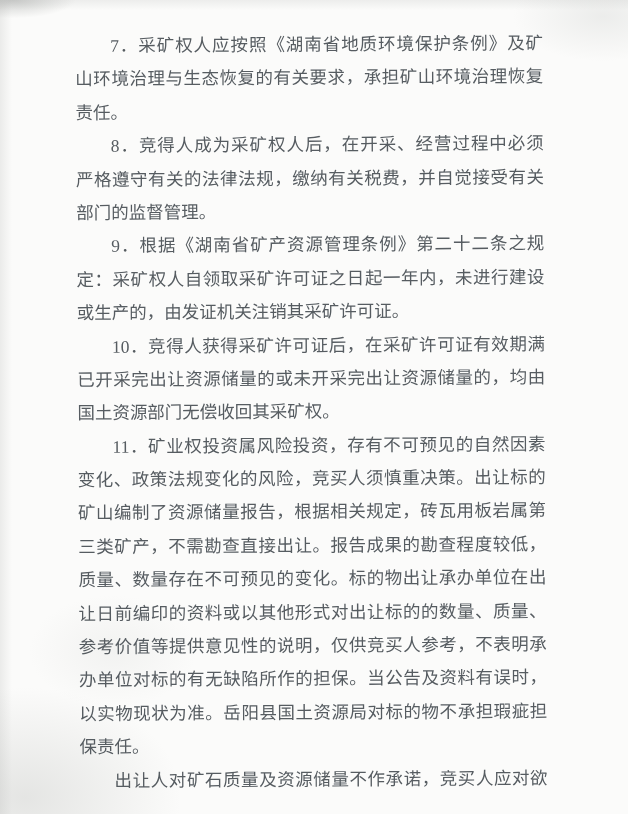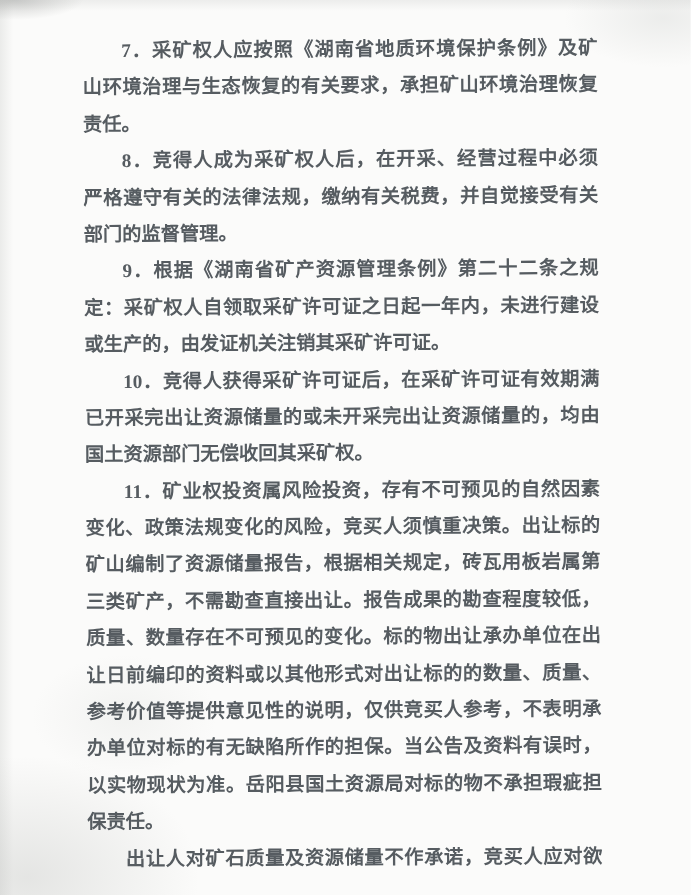--- a/index.html
+++ b/index.html
@@ -18,21 +18,20 @@
       
       radial-gradient(120px 60px at 96% 2%, rgba(190,193,191,0.25), rgba(190,193,191,0.0) 75%),
       
       radial-gradient(240px 170px at 4% 98%, rgba(176,178,175,0.30), rgba(176,178,175,0.0) 65%),
       radial-gradient(120px 80px at 18% 80%, rgba(200,202,199,0.18), rgba(200,202,199,0.0) 70%),
       
       linear-gradient(to right, rgba(160,162,160,0.18), rgba(160,162,160,0.0) 12px),
       
       linear-gradient(to bottom, rgba(170,172,170,0.18), rgba(170,172,170,0.0) 10px),
       #fbfbfa;
-    font-weight: bold;
   }
   .text-block {
     position: absolute;
     left: 75px;
     top: 30px;
     width: 468px;
     transform: rotate(-0.35deg);
     transform-origin: 0 0;
     font-family: "Liberation Serif", "DejaVu Serif", serif;
     font-size: 17.5px;

